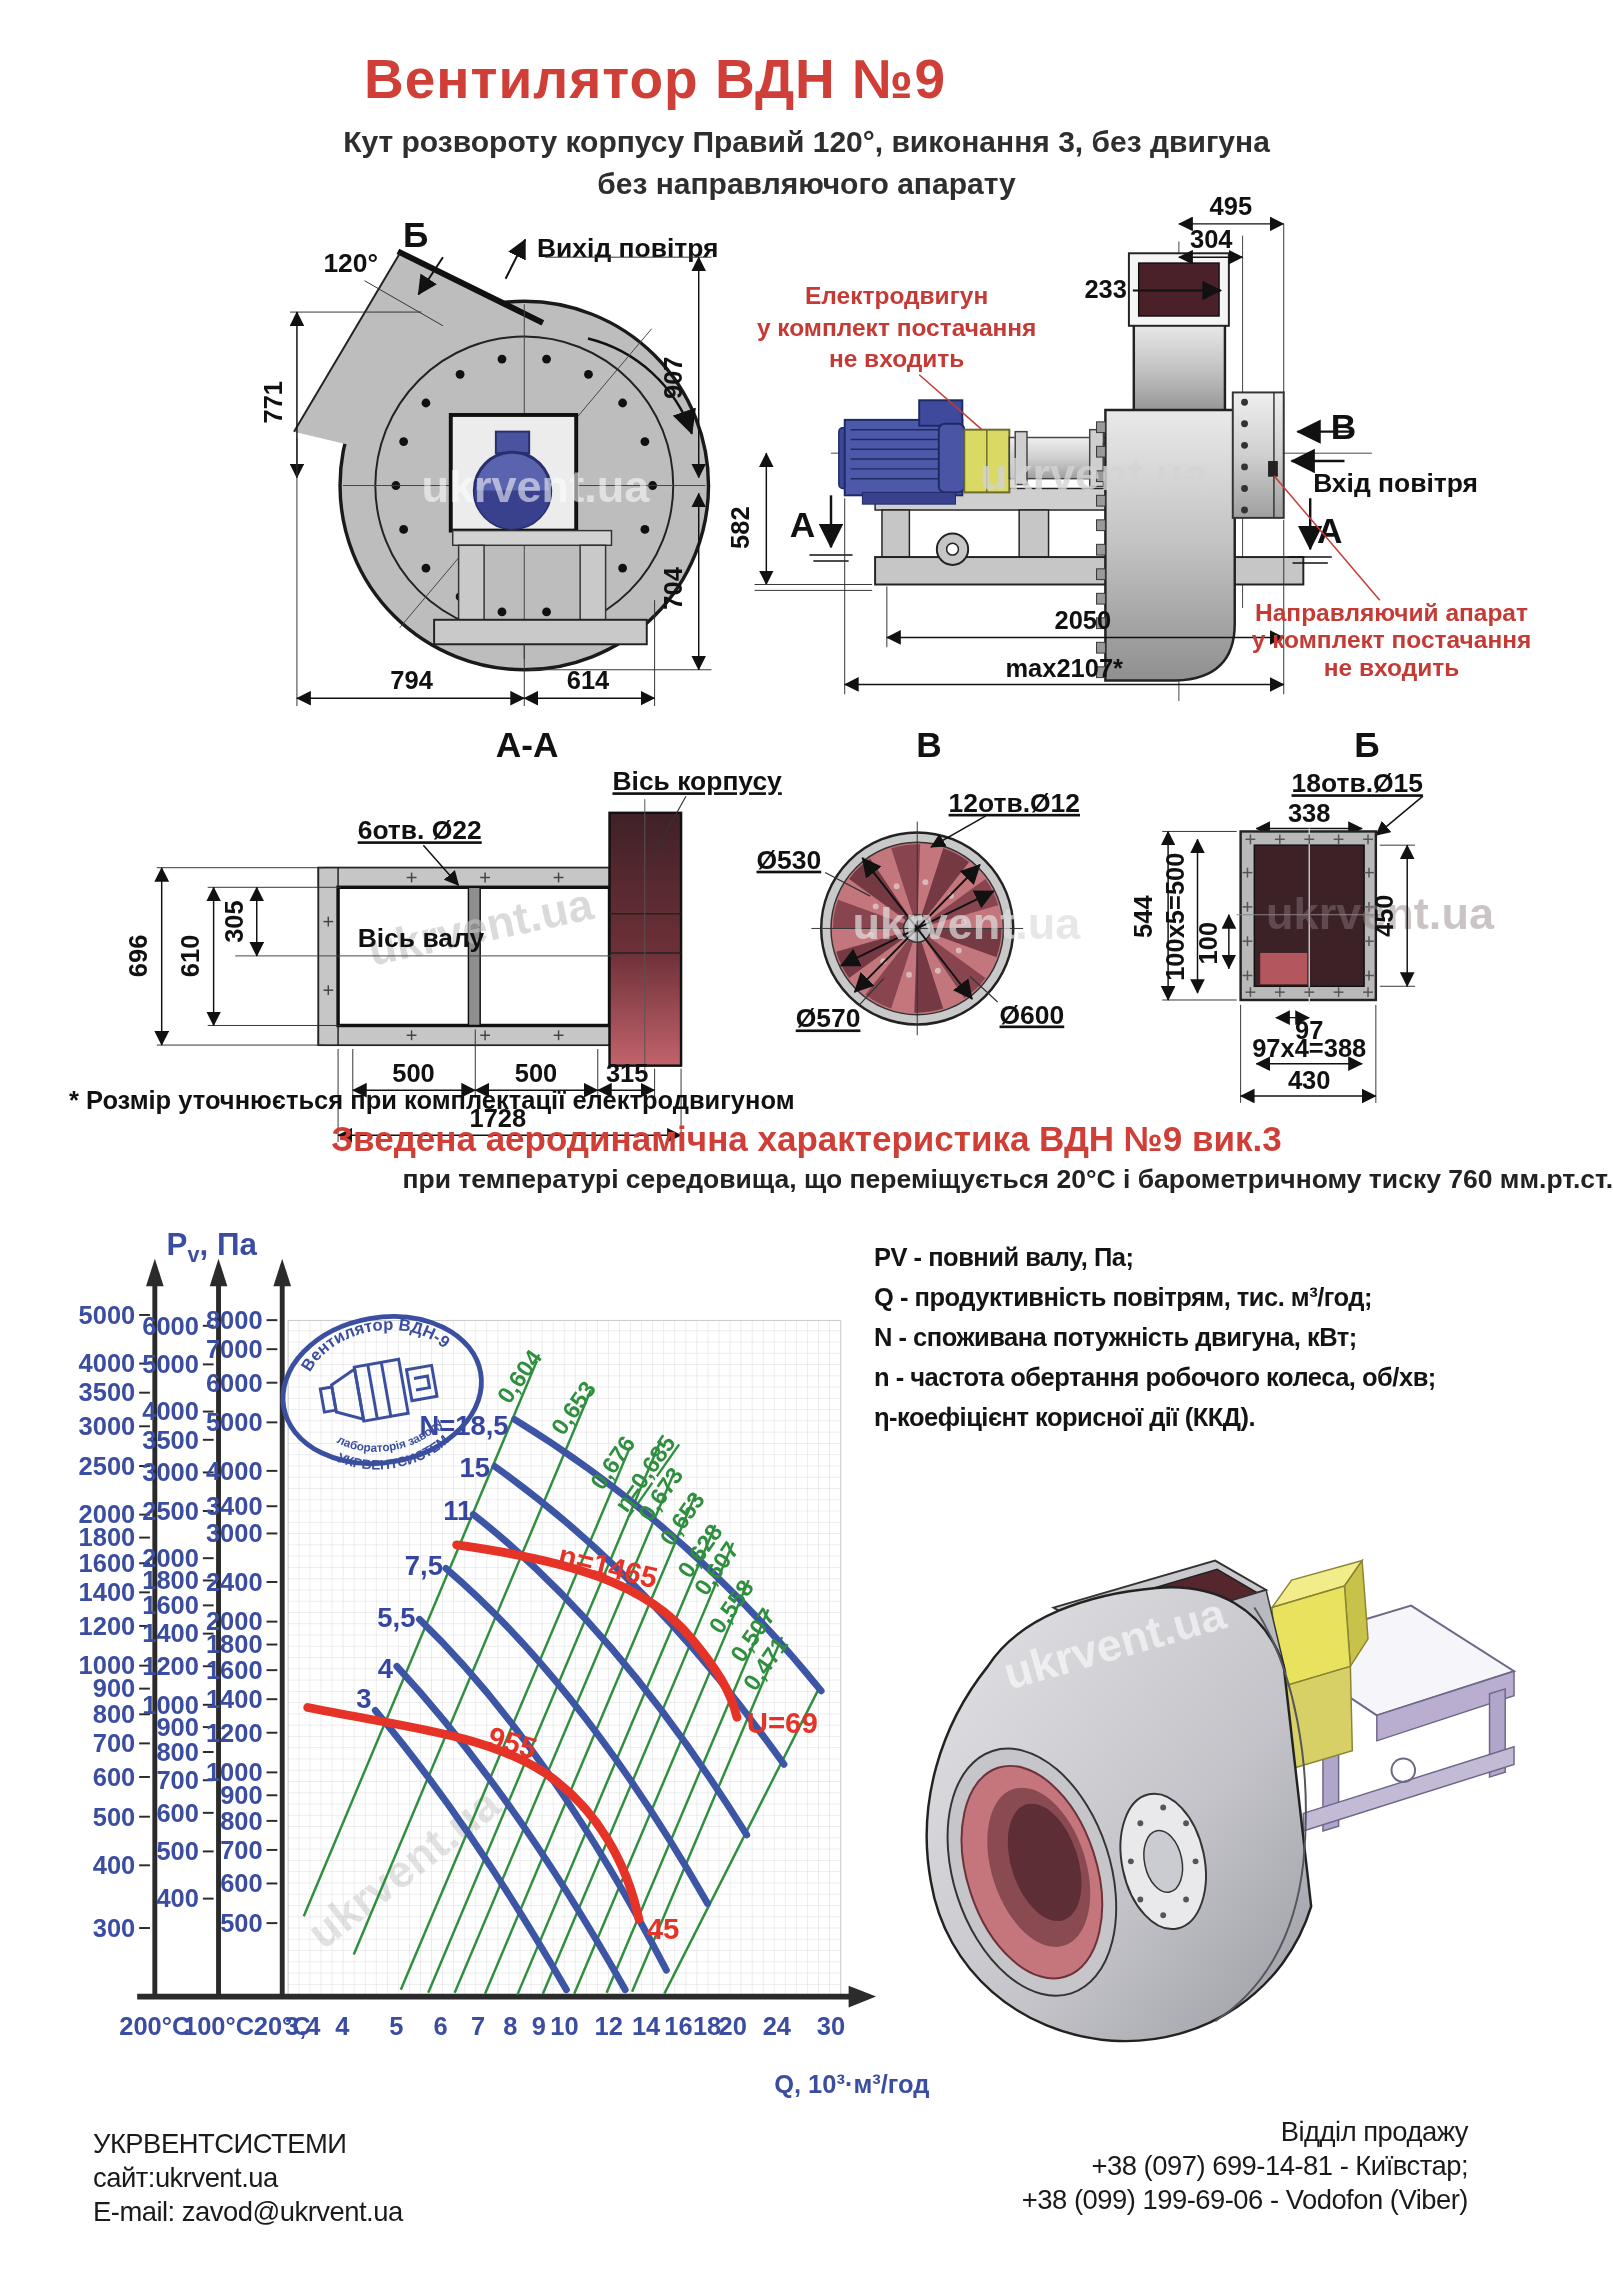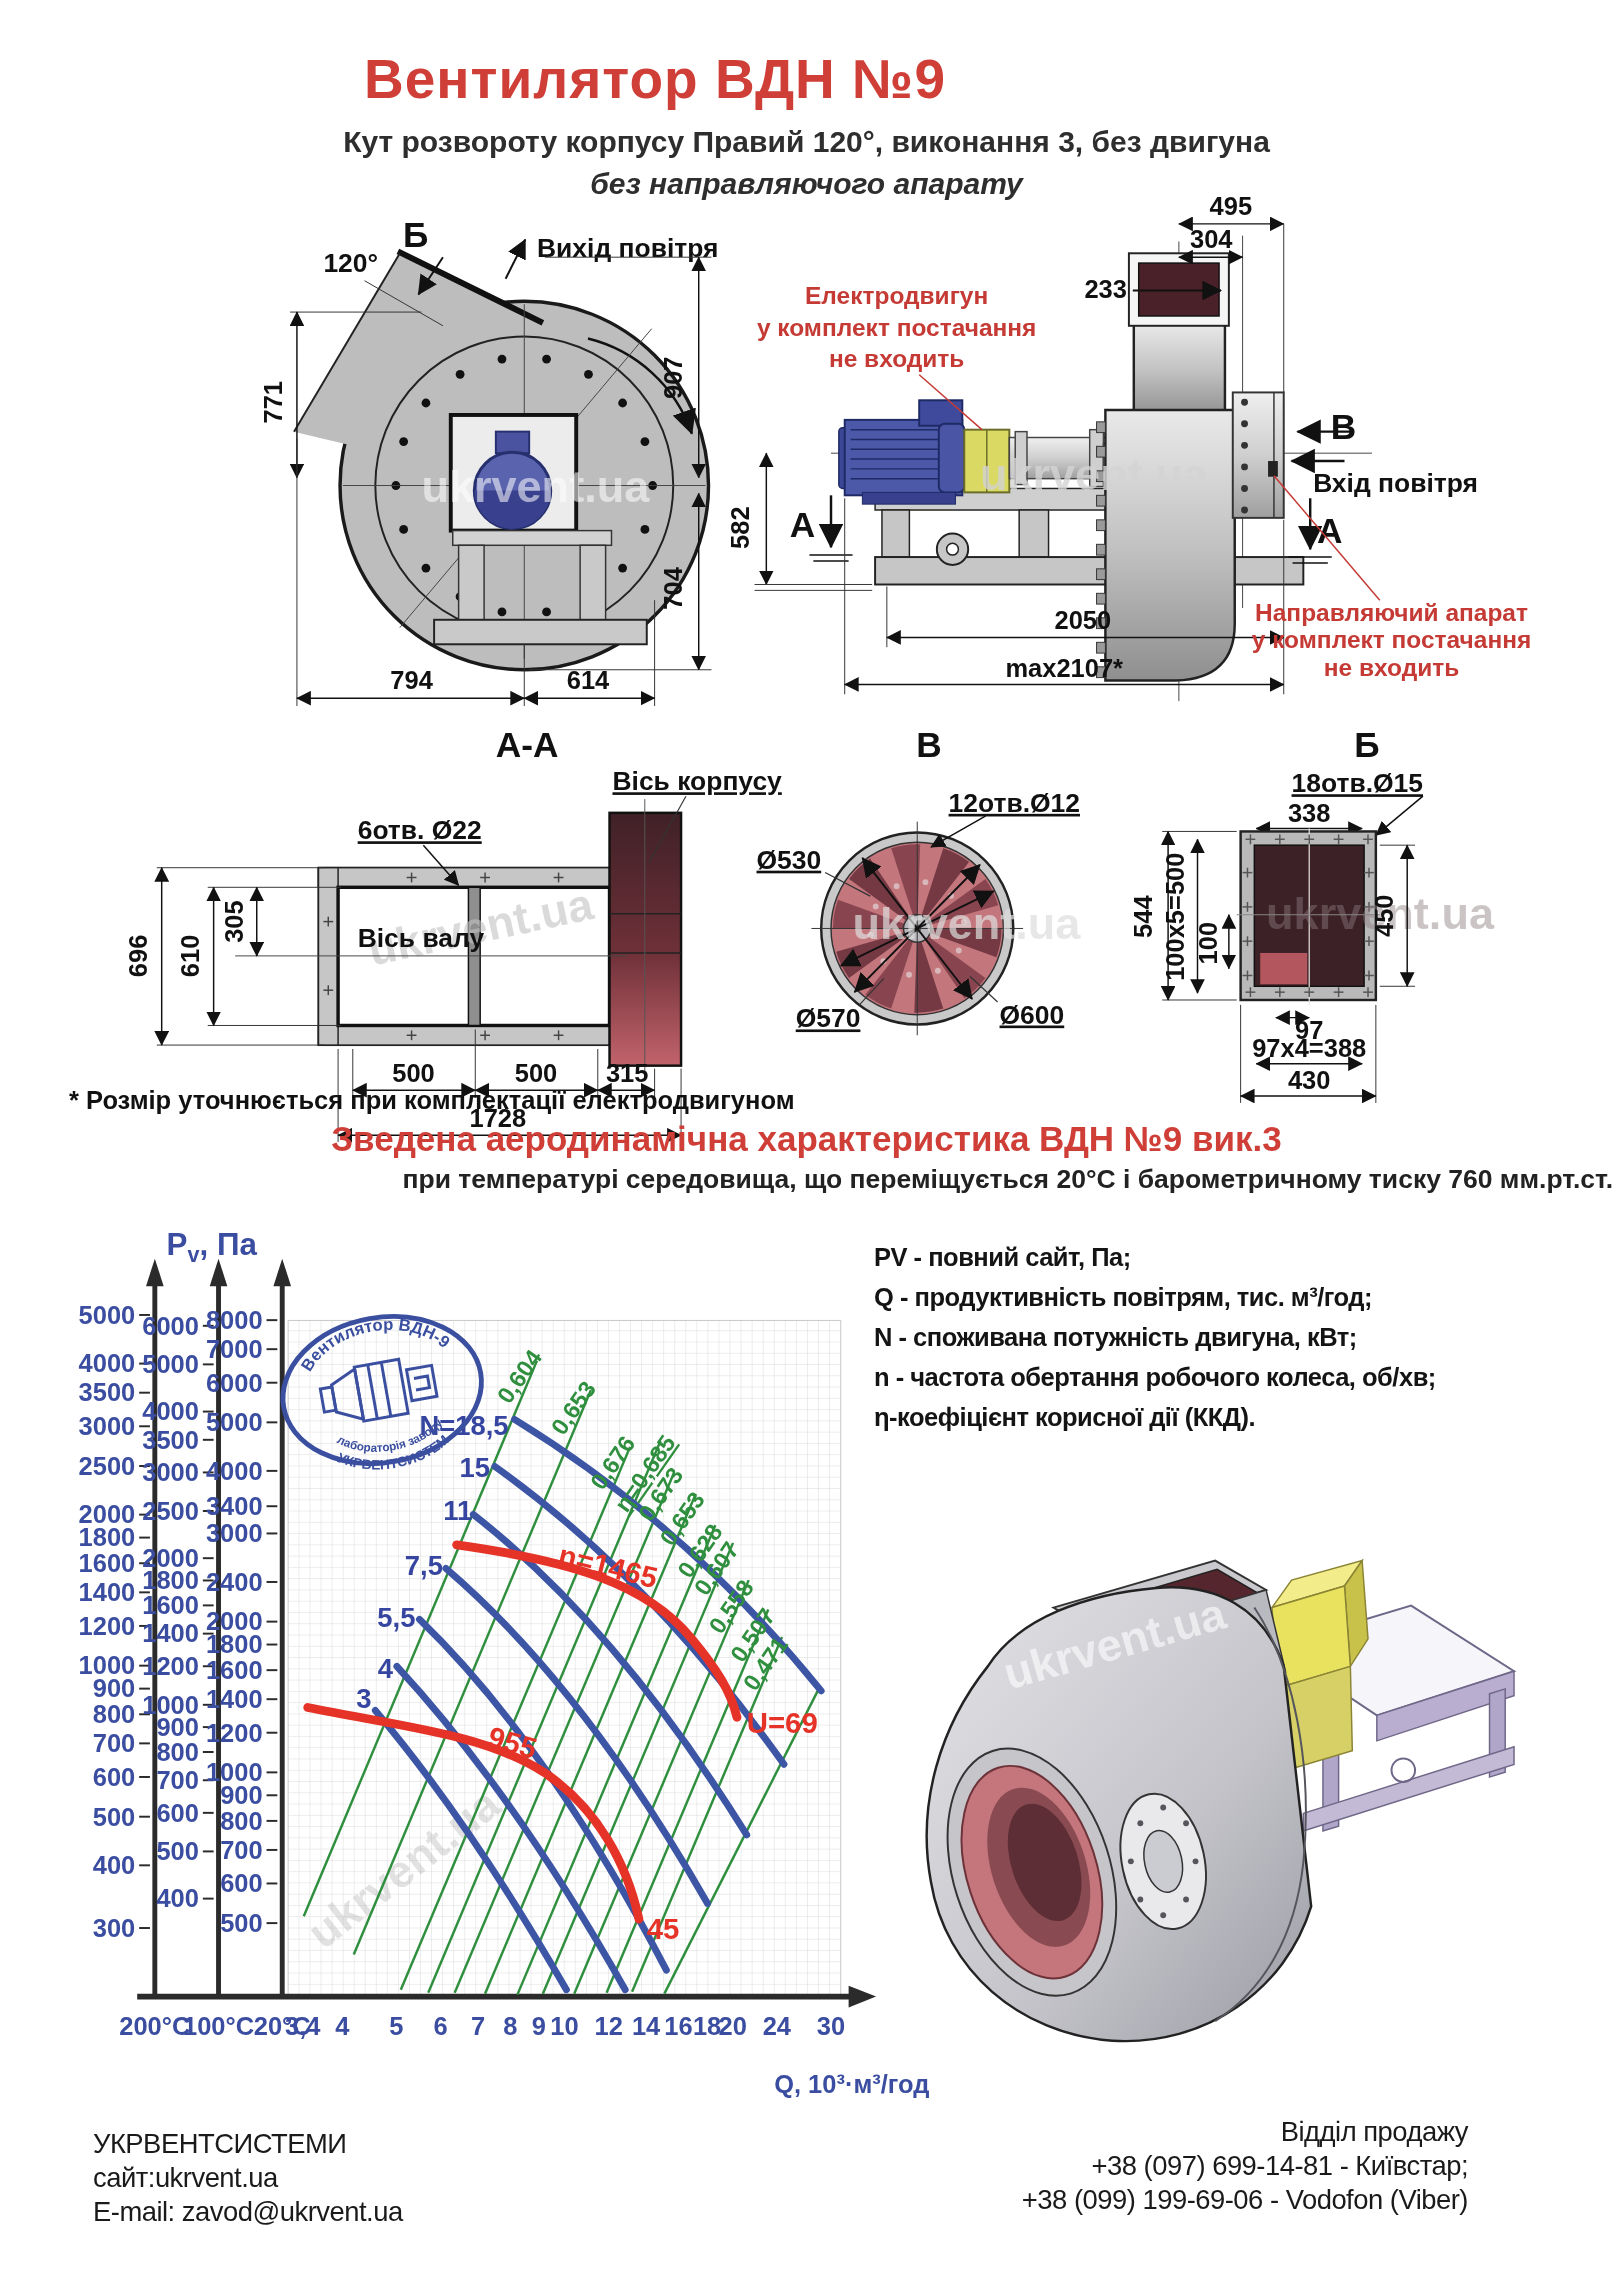--- a/index.html
+++ b/index.html
@@ -3,21 +3,21 @@
 <meta charset="utf-8">
 <style>
   html,body{margin:0;padding:0;background:#fff;}
   .page{position:relative;width:1613px;height:2293px;background:#fff;overflow:hidden;
         font-family:"Liberation Sans",sans-serif;}
   .page svg{position:absolute;left:0;top:0;}
   .abs{position:absolute;white-space:nowrap;}
   .hdr-title{left:0;top:47px;width:1310px;text-align:center;font-size:55px;font-weight:bold;
              color:#cf3f38;letter-spacing:1px;}
   .hdr-sub1{left:0;top:125px;width:1613px;text-align:center;font-size:30px;font-weight:bold;color:#2e2e2e;}
-  .hdr-sub2{left:0;top:167px;width:1613px;text-align:center;font-size:30px;font-weight:bold;color:#2e2e2e;font-style:italic;}
+  .hdr-sub2{left:0;top:167px;width:1613px;text-align:center;font-size:30px;font-weight:bold;color:#2e2e2e;}
   .footnote{left:69px;top:1086px;font-size:25.5px;font-weight:bold;color:#111;}
   .chart-title{left:0;top:1119px;width:1613px;text-align:center;font-size:35px;font-weight:bold;color:#cf3f38;}
   .chart-sub{left:0;top:1164px;width:1613px;text-align:right;font-size:26.5px;font-weight:bold;color:#222;}
   .legend{left:874px;top:1237px;font-size:25.5px;font-weight:bold;color:#141414;letter-spacing:-0.5px;line-height:40px;}
   .footer-left{left:93px;top:2115px;font-size:27.4px;color:#1a1a1a;letter-spacing:-0.5px;line-height:34px;margin-top:12px;}
   .footer-right{right:145px;top:2115px;text-align:right;font-size:27.4px;color:#1a1a1a;letter-spacing:-0.5px;line-height:34px;}
   .tnum{font:bold 26px "Liberation Sans",sans-serif;fill:#3a4da0;}
   text.dim{font:bold 26px "Liberation Sans",sans-serif;fill:#111;}
   text.big{font:bold 36px "Liberation Sans",sans-serif;fill:#111;}
   text.lbl{font:bold 27px "Liberation Sans",sans-serif;fill:#111;}
@@ -693,21 +693,21 @@
 </svg>
 
 <div class="abs hdr-title">Вентилятор  ВДН №9</div>
 <div class="abs hdr-sub1">Кут розвороту корпусу Правий 120°, виконання 3, без двигуна</div>
 <div class="abs hdr-sub2">без направляючого апарату</div>
 <div class="abs footnote">* Розмір уточнюється при комплектації електродвигуном</div>
 <div class="abs chart-title">Зведена аеродинамічна характеристика ВДН №9 вик.3</div>
 <div class="abs chart-sub">при температурі середовища, що переміщується 20°С і барометричному тиску 760 мм.рт.ст.</div>
 
 <div class="abs legend">
-  <div>PV - повний сайт, Па;</div>
+  <div>PV - повний валу, Па;</div>
   <div>Q - продуктивність повітрям, тис. м³/год;</div>
   <div>N - споживана потужність двигуна, кВт;</div>
   <div>n - частота обертання робочого колеса, об/хв;</div>
   <div>η-коефіцієнт корисної дії (ККД).</div>
 </div>
 
 <div class="abs footer-left">
   <div>УКРВЕНТСИСТЕМИ</div>
   <div>сайт:ukrvent.ua</div>
   <div>E-mail: zavod@ukrvent.ua</div>

